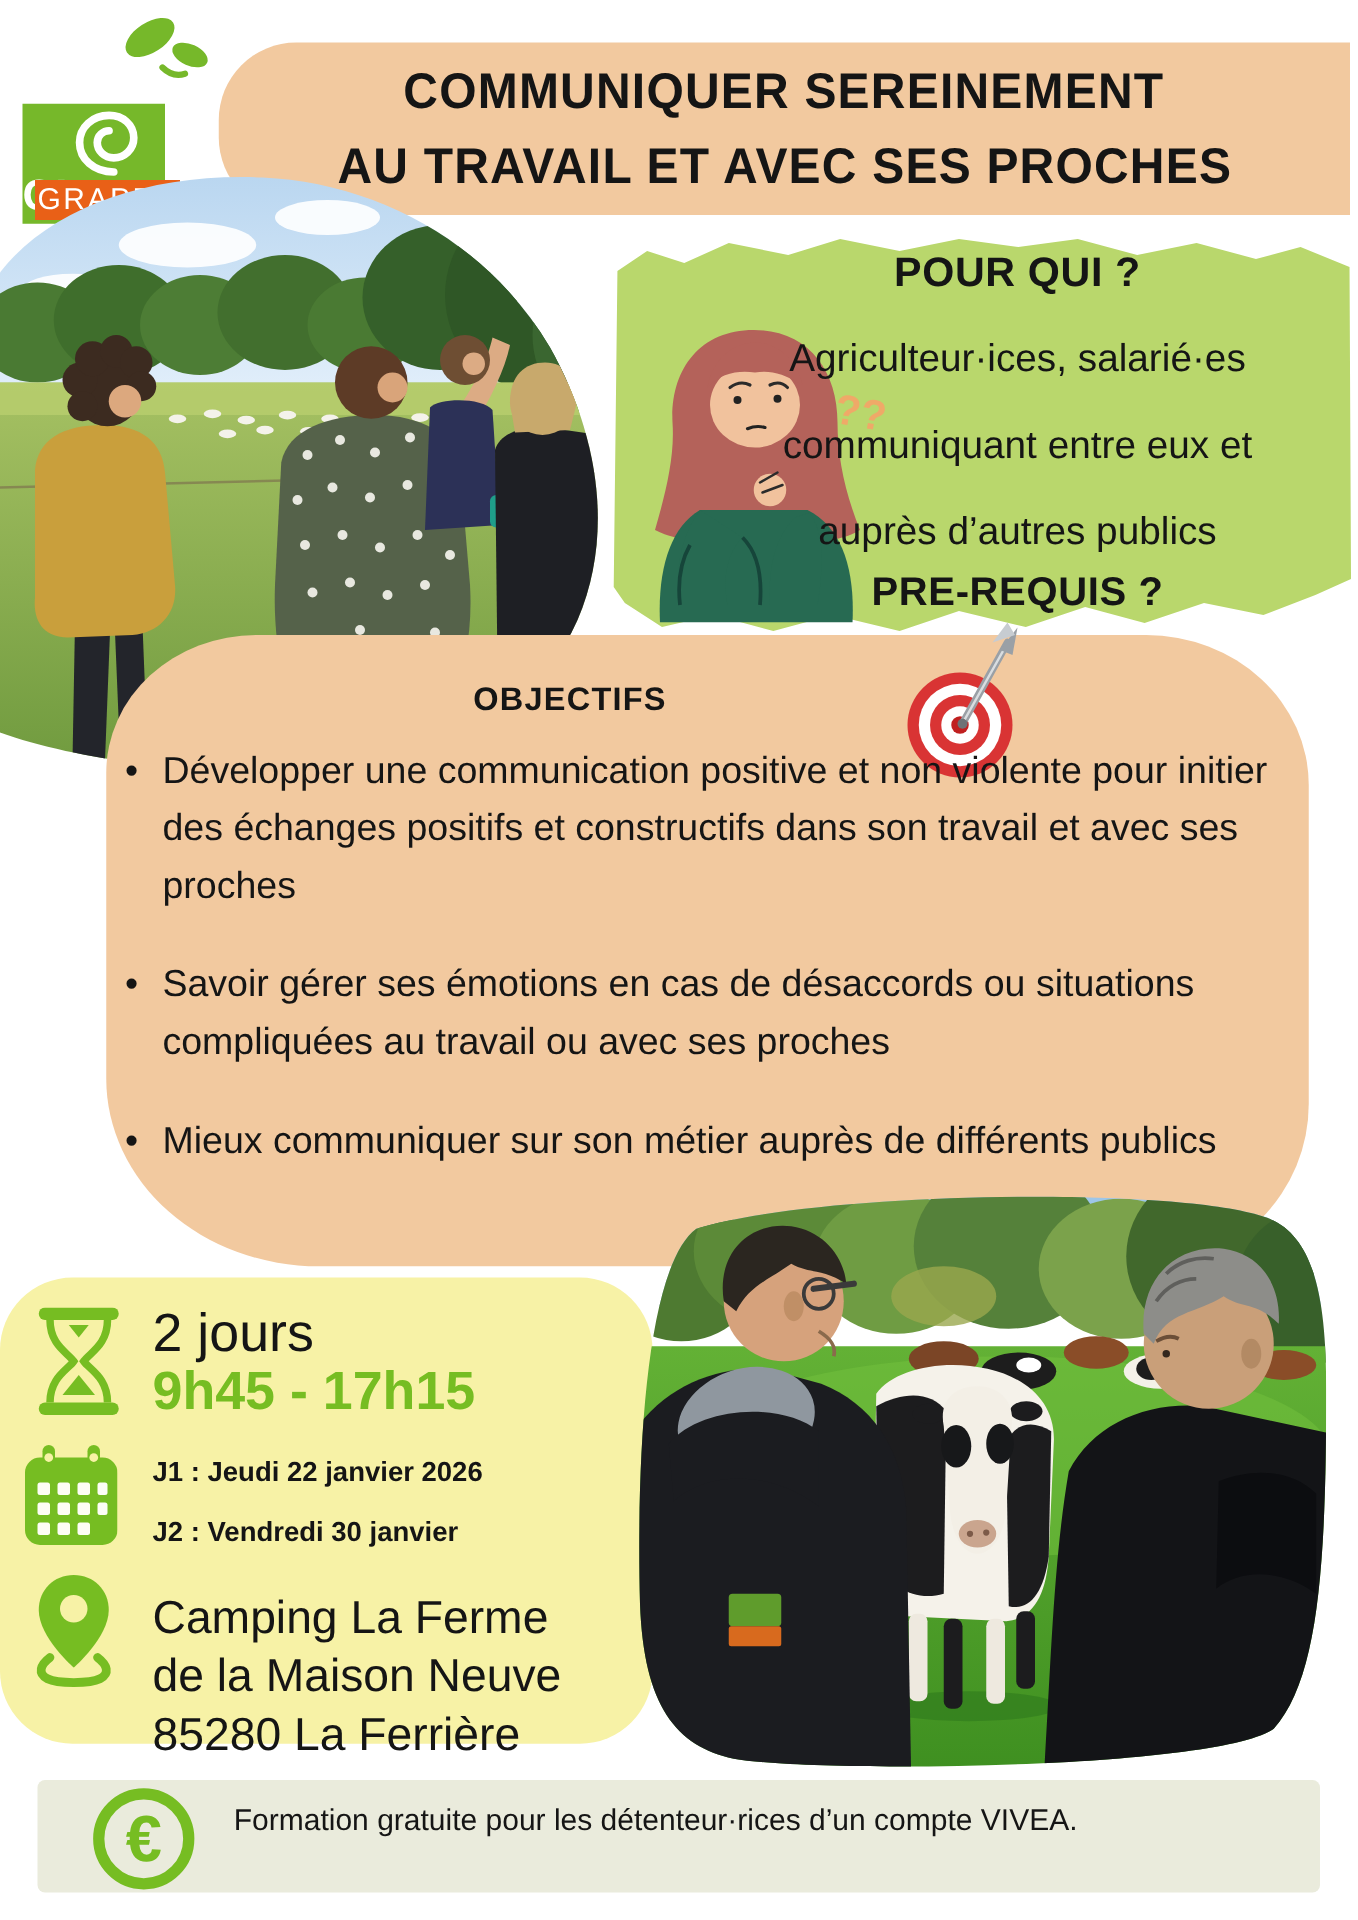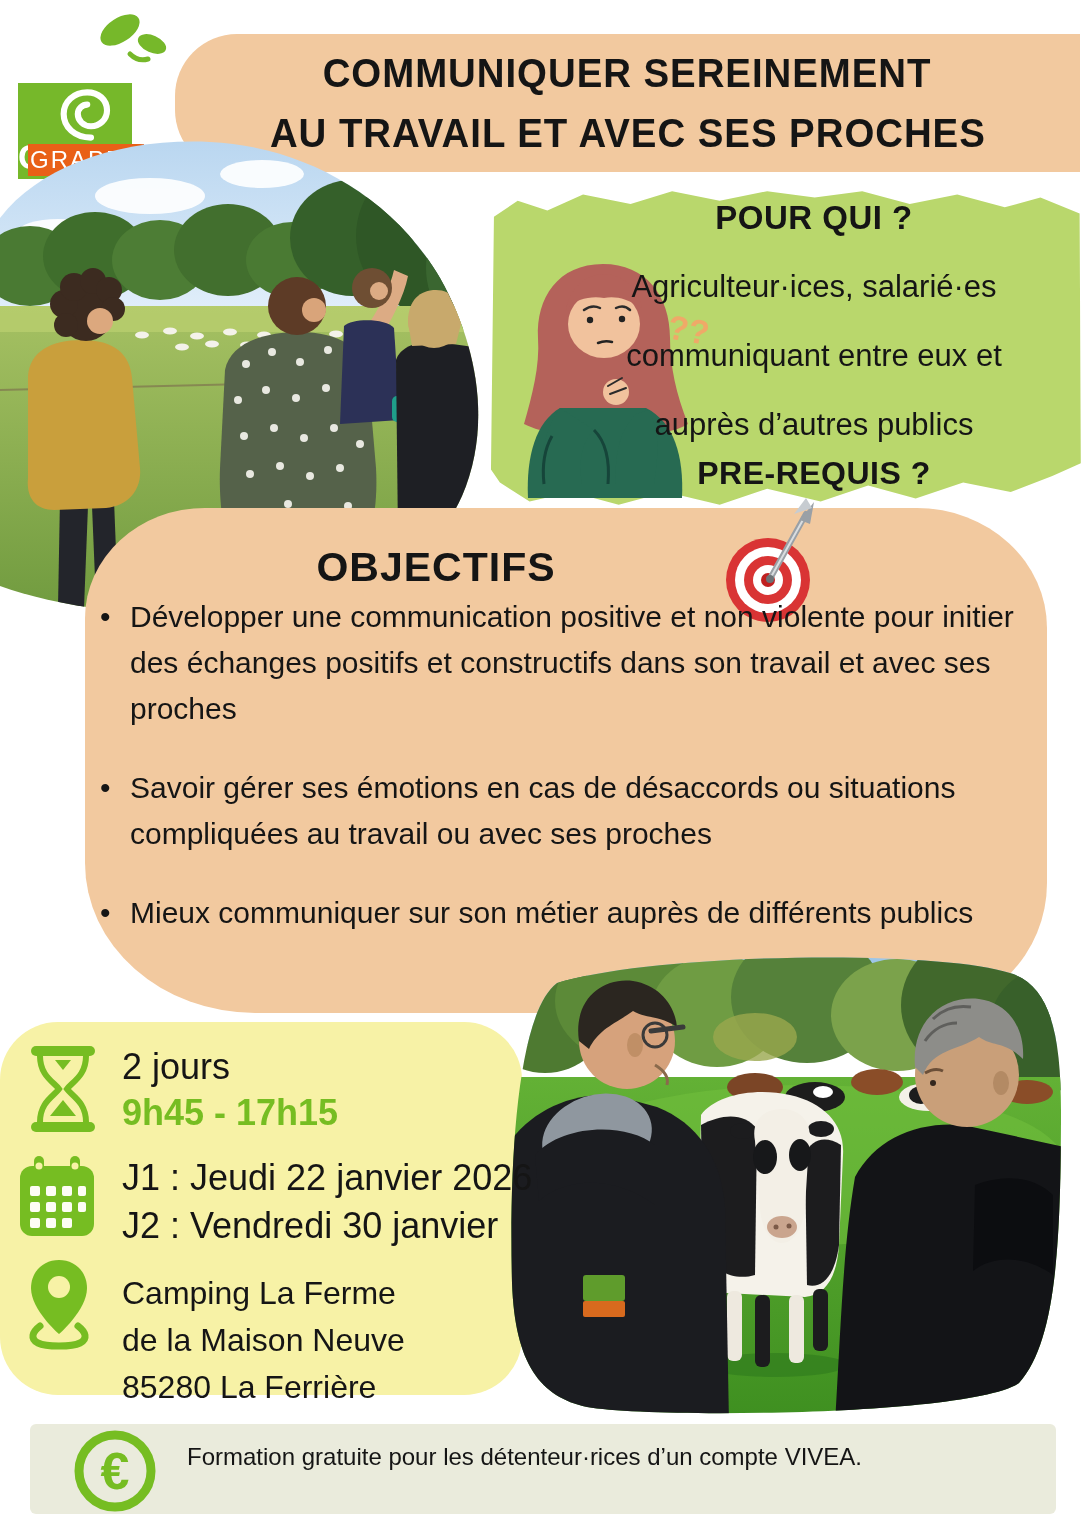--- a/index.html
+++ b/index.html
@@ -30,32 +30,32 @@
   .audience-text{left:588px;top:196px;width:452px;text-align:center;}
   .aud-h{font-size:33px;font-weight:800;line-height:44px;letter-spacing:.5px;}
   .aud-line{font-size:31px;line-height:45px;margin-top:24px;}
   .aud-h2{font-size:32px;font-weight:800;line-height:52px;letter-spacing:.5px;}
   .aud-line2{font-size:31px;line-height:46px;font-style:italic;}
 
   
   .obj-blob{left:85px;top:508px;width:962px;height:505px;background:#f2c99f;
             border-radius:120px 130px 130px 170px / 110px 120px 130px 150px;}
   .obj-heading{left:0;top:544px;width:872px;text-align:center;
-               font-size:41px;font-weight:800;letter-spacing:1px;}
+               font-size:26px;font-weight:800;letter-spacing:1px;padding-left:20px;}
   .obj-list{left:100px;top:594px;width:920px;}
   .obj-item{display:flex;font-size:30px;line-height:46px;margin-bottom:33px;}
   .obj-item .dot{width:30px;flex:0 0 30px;}
 
   
   .yellow-blob{left:0;top:1022px;width:522px;height:373px;background:#f7f2a6;
                border-radius:58px;}
-  .y-text{font-size:36px;line-height:46px;}
+  .y-text{font-size:43px;line-height:46px;}
   .y-green{color:#76bd22;font-weight:800;}
-  .y-bold{font-weight:400;font-size:36px;line-height:47px;white-space:nowrap;}
-  .y-loc{font-size:32px;line-height:47px;text-align:center;}
+  .y-bold{font-weight:700;font-size:22px;line-height:47px;white-space:nowrap;}
+  .y-loc{font-size:37px;line-height:47px;text-align:center;}
 
   
   .bar{left:30px;top:1424px;width:1026px;height:90px;background:#eaebdc;border-radius:6px;}
 
   svg text{font-family:"Liberation Sans", sans-serif;}
 </style>
 </head>
 <body>
 
 <div class="canvas">

